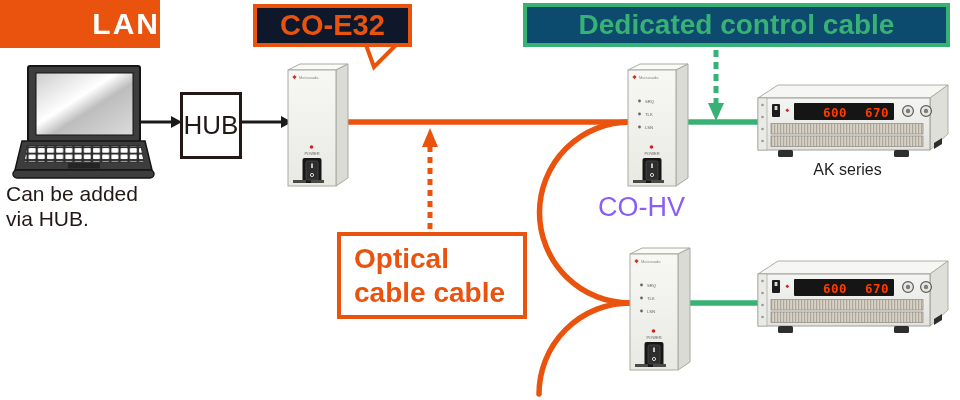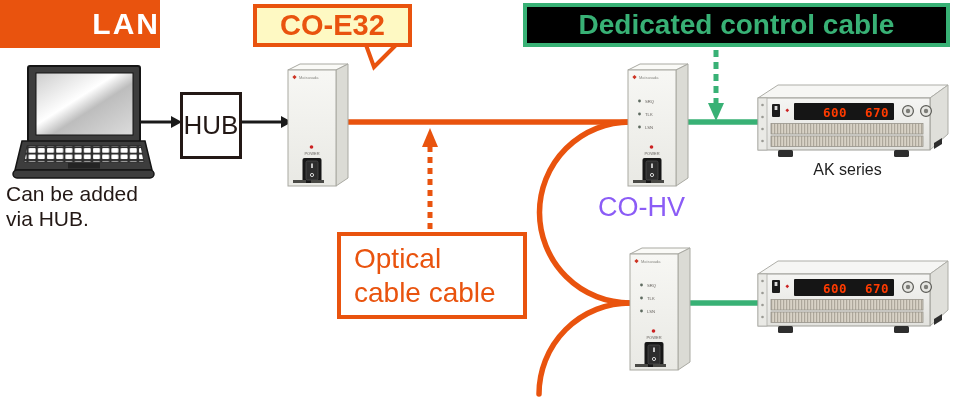--- a/index.html
+++ b/index.html
@@ -5,32 +5,32 @@
   html,body{margin:0;padding:0;background:#fff;}
   .stage{position:relative;width:960px;height:400px;background:#ffffff;overflow:hidden;
          font-family:"Liberation Sans",sans-serif;}
   .stage svg{display:block;}
   #wires{position:absolute;left:0;top:0;z-index:1;}
   .lbl{position:absolute;z-index:2;}
   .dev{position:absolute;z-index:3;}
   .banner{left:0;top:0;width:160px;height:48px;background:#E9530E;color:#ffffff;
           display:flex;align-items:center;justify-content:flex-end;
           font-weight:bold;font-size:30px;letter-spacing:2px;}
-  .bubble{left:253px;top:4px;width:159px;height:43px;background:#fef9c3;border:4px solid #E9530E;
+  .bubble{left:253px;top:4px;width:159px;height:43px;background:#0f172a;border:4px solid #E9530E;
           color:#E9530E;display:flex;align-items:center;justify-content:center;
           font-weight:bold;font-size:29px;box-sizing:border-box;}
-  .dedicated{left:523px;top:3px;width:427px;height:44px;background:#000000;border:4px solid #38B175;
+  .dedicated{left:523px;top:3px;width:427px;height:44px;background:#0c4a6e;border:4px solid #38B175;
           color:#38B175;display:flex;align-items:center;justify-content:center;
           font-weight:bold;font-size:28px;box-sizing:border-box;}
   .hubbox{left:180px;top:92px;width:62px;height:67px;background:#fff;border:3px solid #231815;
           color:#231815;display:flex;align-items:center;justify-content:center;
           font-size:26px;box-sizing:border-box;}
   .caption{left:6px;top:181px;color:#231815;font-size:21px;line-height:25px;}
   .optical{left:337px;top:232px;width:190px;height:87px;background:#fff;border:4px solid #E9530E;
-          color:#E9530E;font-weight:normal;font-size:28px;line-height:34px;
+          color:#E9530E;font-weight:bold;font-size:28px;line-height:34px;
           padding:6px 0 0 13px;box-sizing:border-box;}
   .cohv{left:598px;top:192px;color:#8b5cf6;font-size:27px;}
   .aklbl{left:775px;top:161px;width:145px;text-align:center;color:#1f1f1f;font-size:16px;}
 </style>
 </head>
 <body>
 
 <div class="stage">
 
   <svg id="wires" width="960" height="400" viewBox="0 0 960 400">

